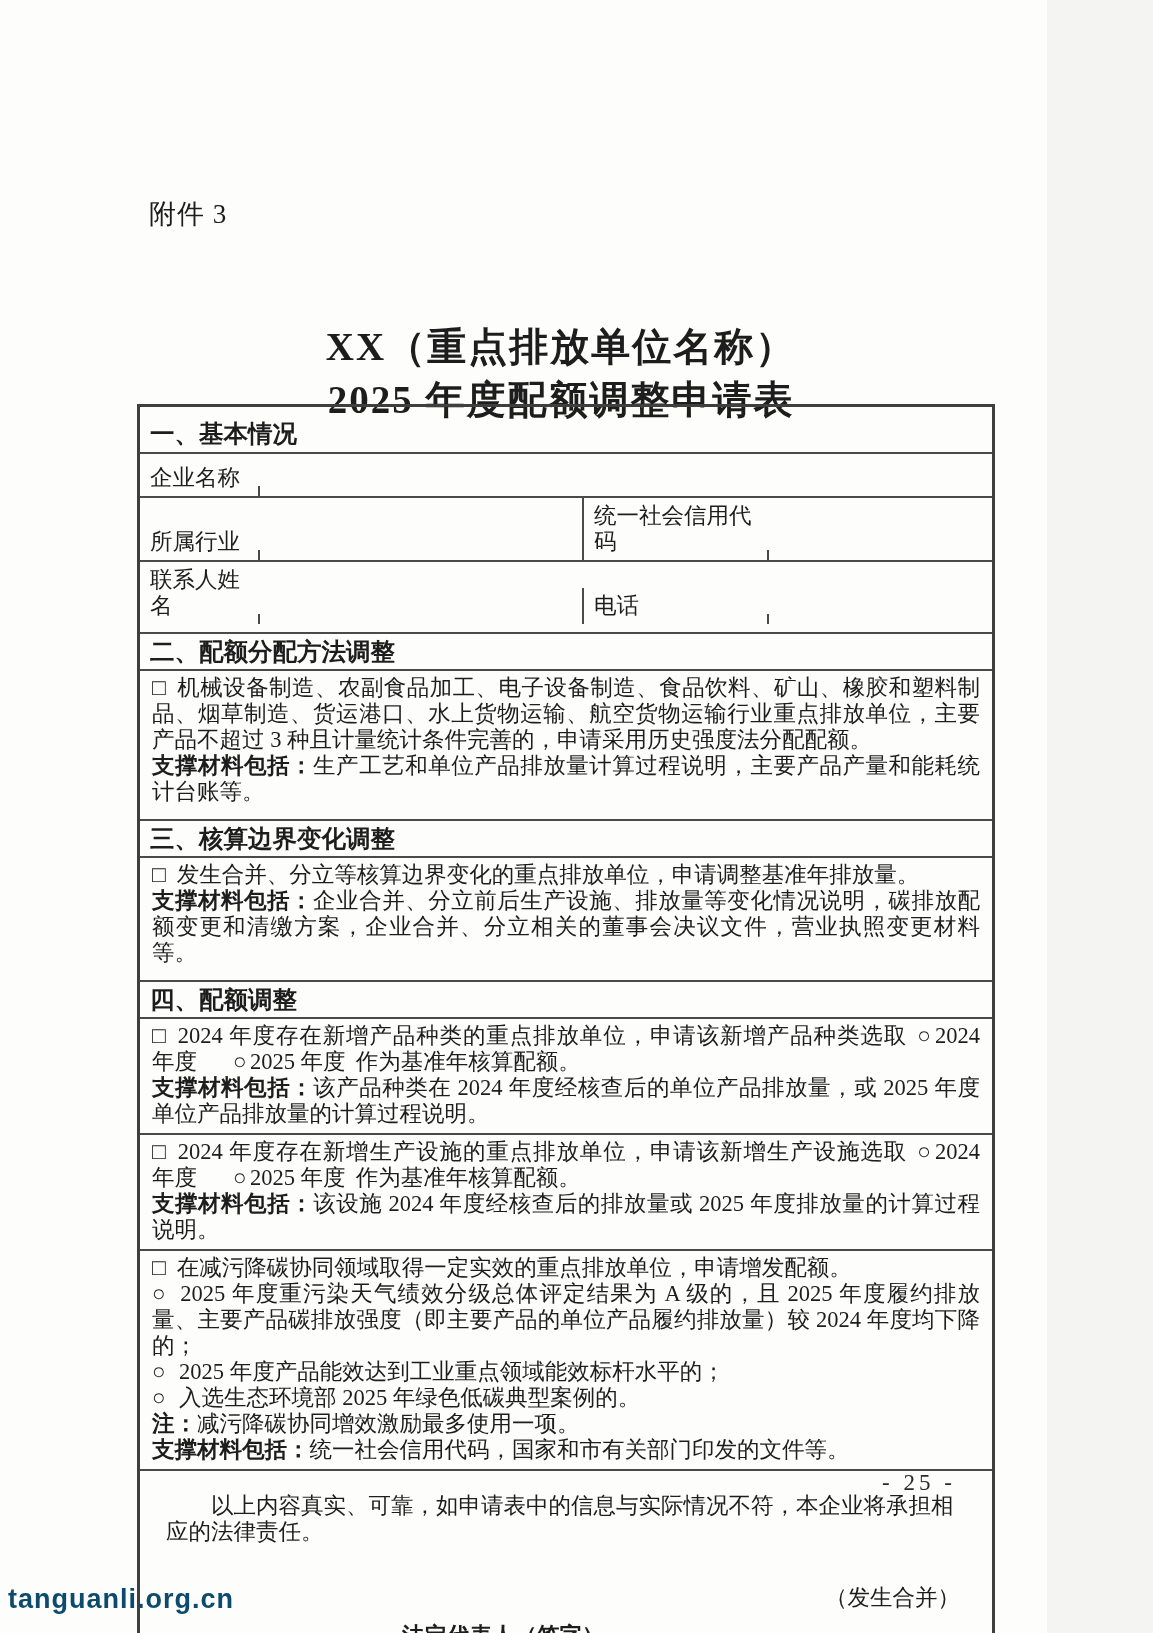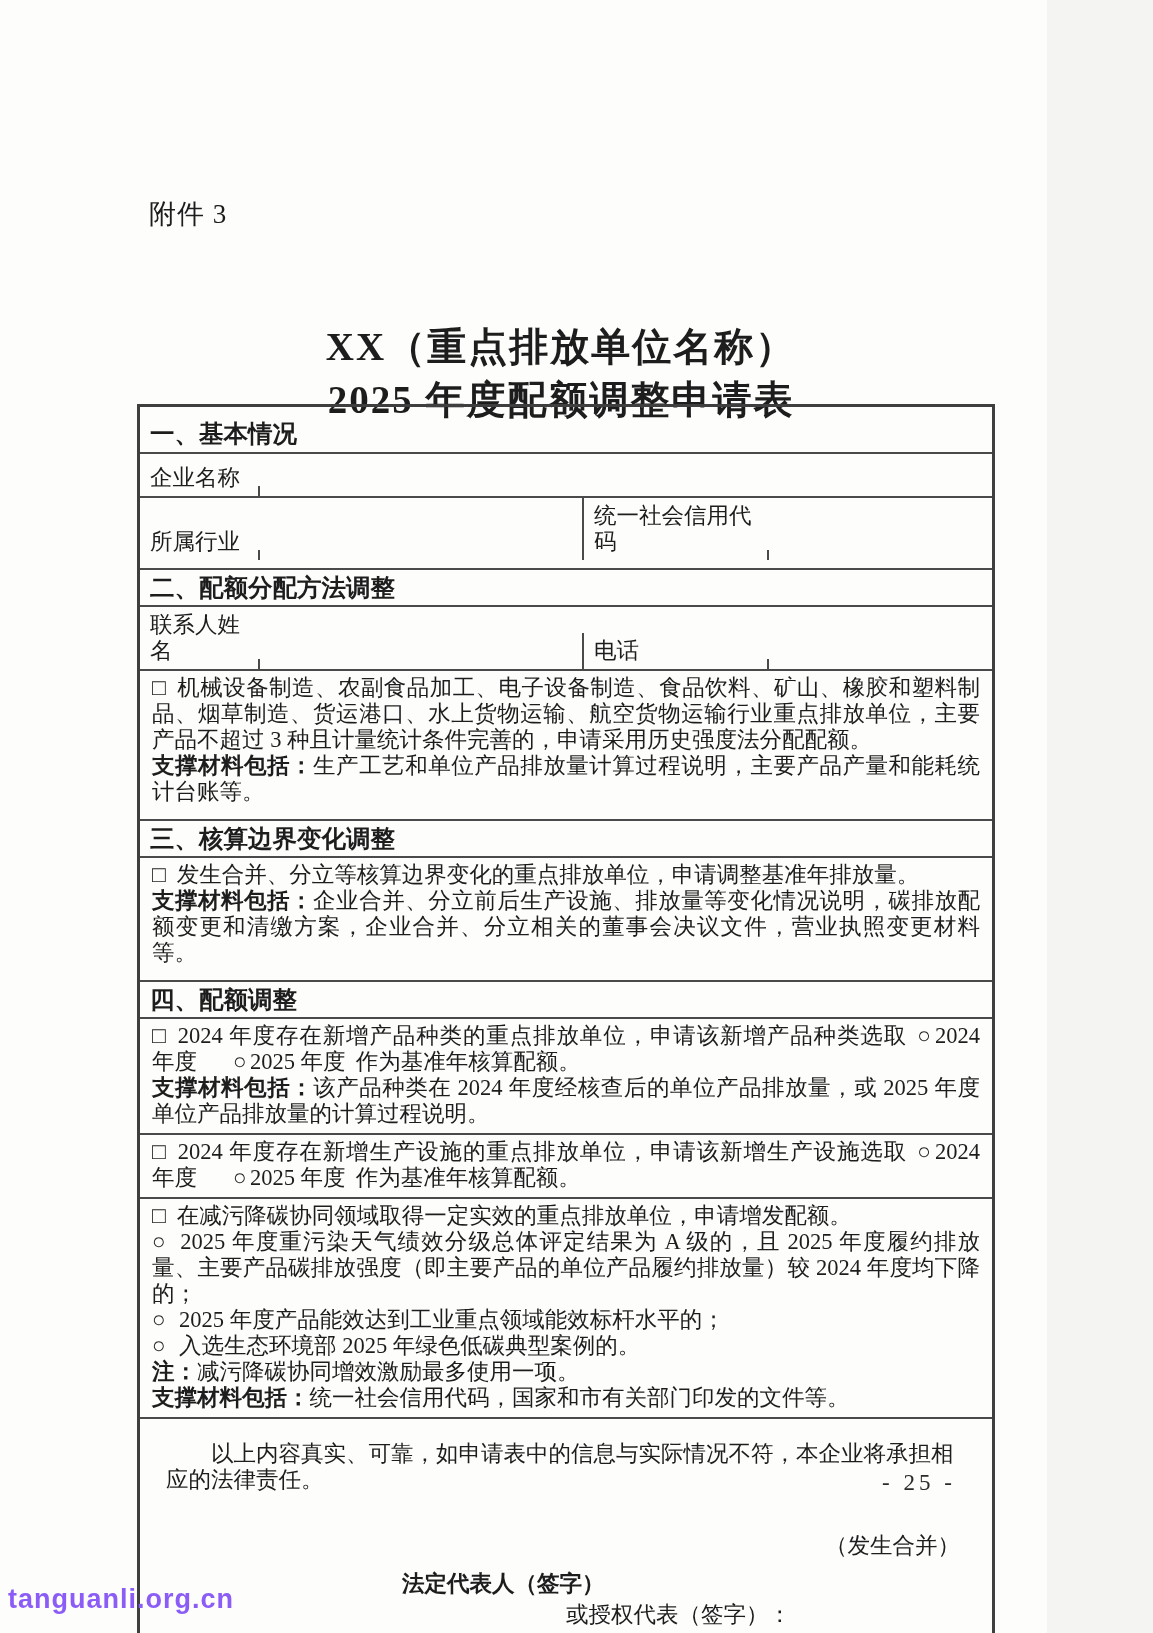--- a/index.html
+++ b/index.html
@@ -64,21 +64,21 @@
   .sign1{margin:12px 0 0 248px;font-weight:bold;}
   .sign2{margin:5px 0 0 412px;}
   .page-num{
     position:absolute;left:882px;top:1470px;
     font-size:23px;letter-spacing:4px;color:#2a2a2a;
   }
   .watermark{
     position:absolute;left:8px;top:1584px;
     font-family:"Liberation Sans","DejaVu Sans",sans-serif;
     font-weight:bold;font-size:27px;letter-spacing:1px;
-    color:#8b5cf6;
+    color:#0c4a6e;
   }
 </style>
 </head>
 <body>
 
 <div class="sheet">
 
   <div class="attachment">附件 3</div>
 
   <div class="titles">
@@ -95,48 +95,49 @@
       <div class="cell c-val1"></div>
     </div>
 
     <div class="row info-row h40">
       <div class="cell c-label">所属行业</div>
       <div class="cell c-val1"></div>
       <div class="cell c-label2">统一社会信用代码</div>
       <div class="cell c-val2"></div>
     </div>
 
-    <div class="row sec-header">二、配额分配方法调整</div>
-
     <div class="row info-row h37">
       <div class="cell c-label">联系人姓名</div>
       <div class="cell c-val1"></div>
       <div class="cell c-label2">电话</div>
       <div class="cell c-val2"></div>
     </div>
+
+    <div class="row sec-header">二、配额分配方法调整</div>
     <div class="row content">
       <p><span class="box-mark">□</span><span>机械设备制造、农副食品加工、电子设备制造、食品饮料、矿山、橡胶和塑料制品、烟草制造、货运港口、水上货物运输、航空货物运输行业重点排放单位，主要产品不超过 3 种且计量统计条件完善的，申请采用历史强度法分配配额。</span></p>
       <p><b>支撑材料包括：</b><span>生产工艺和单位产品排放量计算过程说明，主要产品产量和能耗统计台账等。</span></p>
     </div>
 
     <div class="row sec-header">三、核算边界变化调整</div>
     <div class="row content">
       <p><span class="box-mark">□</span><span>发生合并、分立等核算边界变化的重点排放单位，申请调整基准年排放量。</span></p>
       <p><b>支撑材料包括：</b><span>企业合并、分立前后生产设施、排放量等变化情况说明，碳排放配额变更和清缴方案，企业合并、分立相关的董事会决议文件，营业执照变更材料等。</span></p>
     </div>
 
     <div class="row sec-header">四、配额调整</div>
 
     <div class="row content">
       <p><span class="box-mark">□</span><span>2024 年度存在新增产品种类的重点排放单位，申请该新增产品种类选取</span><span class="opt1"><span class="radio-mark">○</span><span>2024 年度</span></span><span class="opt2"><span class="radio-mark">○</span><span>2025 年度</span></span><span class="tail">作为基准年核算配额。</span></p>
       <p><b>支撑材料包括：</b><span>该产品种类在 2024 年度经核查后的单位产品排放量，或 2025 年度单位产品排放量的计算过程说明。</span></p>
     </div>
 
     <div class="row content">
       <p><span class="box-mark">□</span><span>2024 年度存在新增生产设施的重点排放单位，申请该新增生产设施选取</span><span class="opt1"><span class="radio-mark">○</span><span>2024 年度</span></span><span class="opt2"><span class="radio-mark">○</span><span>2025 年度</span></span><span class="tail">作为基准年核算配额。</span></p>
+      <p><b>支撑材料包括：</b><span>该设施 2024 年度经核查后的排放量或 2025 年度排放量的计算过程说明。</span></p>
     </div>
 
     <div class="row content">
       <p><span class="box-mark">□</span><span>在减污降碳协同领域取得一定实效的重点排放单位，申请增发配额。</span></p>
       <p><span class="radio-mark listed">○</span><span>2025 年度重污染天气绩效分级总体评定结果为 A 级的，且 2025 年度履约排放量、主要产品碳排放强度（即主要产品的单位产品履约排放量）较 2024 年度均下降的；</span></p>
       <p><span class="radio-mark listed">○</span><span>2025 年度产品能效达到工业重点领域能效标杆水平的；</span></p>
       <p><span class="radio-mark listed">○</span><span>入选生态环境部 2025 年绿色低碳典型案例的。</span></p>
       <p><b>注：</b><span>减污降碳协同增效激励最多使用一项。</span></p>
       <p><b>支撑材料包括：</b><span>统一社会信用代码，国家和市有关部门印发的文件等。</span></p>
     </div>

